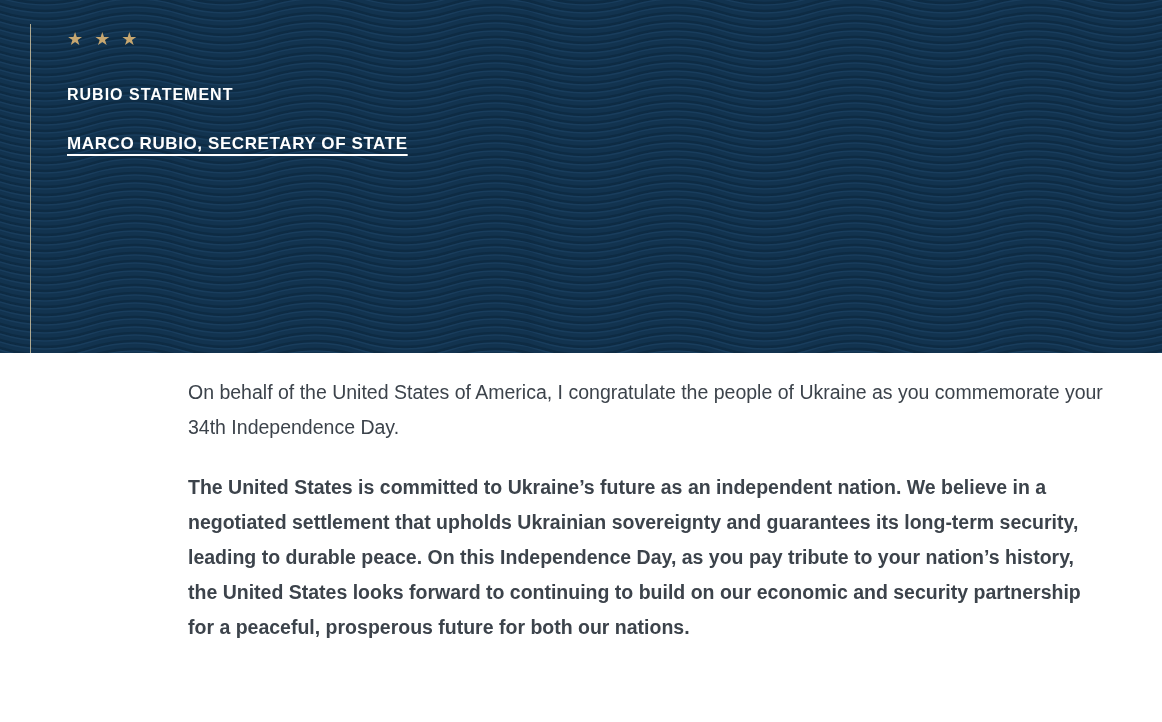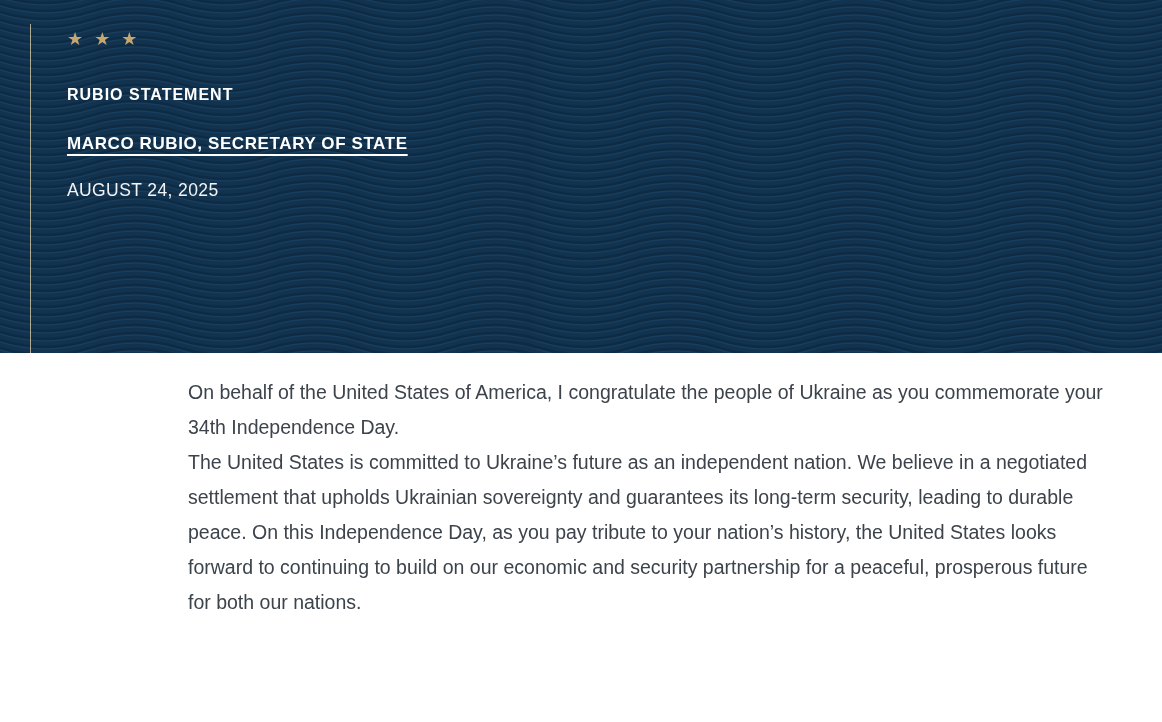--- a/index.html
+++ b/index.html
@@ -88,20 +88,22 @@
   .article-body {
     padding: 22px 0 0 188px;
   }
   .article-body p {
     width: 918px;
     font-size: 19.5px;
     line-height: 35px;
     color: #3c434b;
   }
   .article-body p + p {
+    margin-top: 25px;
+    font-weight: bold;
   }
 </style>
 </head>
 <body>
 
 <div class="page">
 
   <header class="hero">
     <svg class="waves" viewBox="0 0 1162 353" preserveAspectRatio="none" aria-hidden="true">
       <defs>
@@ -206,21 +208,20 @@
     </svg>
 
     <div class="accent-line"></div>
 
     <div class="hero-content">
       <div class="stars">★ ★ ★</div>
       <div class="kicker">RUBIO STATEMENT</div>
       <div>
         <a class="byline-link" href="#">MARCO RUBIO, SECRETARY OF STATE</a>
       </div>
-      <div class="release-date">AUGUST 24, 2025</div>
     </div>
   </header>
 
   <main class="article-body">
     <p>On behalf of the United States of America, I congratulate the people of Ukraine as you commemorate your 34th Independence Day.</p>
     <p>The United States is committed to Ukraine’s future as an independent nation. We believe in a negotiated settlement that upholds Ukrainian sovereignty and guarantees its long-term security, leading to durable peace. On this Independence Day, as you pay tribute to your nation’s history, the United States looks forward to continuing to build on our economic and security partnership for a peaceful, prosperous future for both our nations.</p>
   </main>
 
 </div>
 

